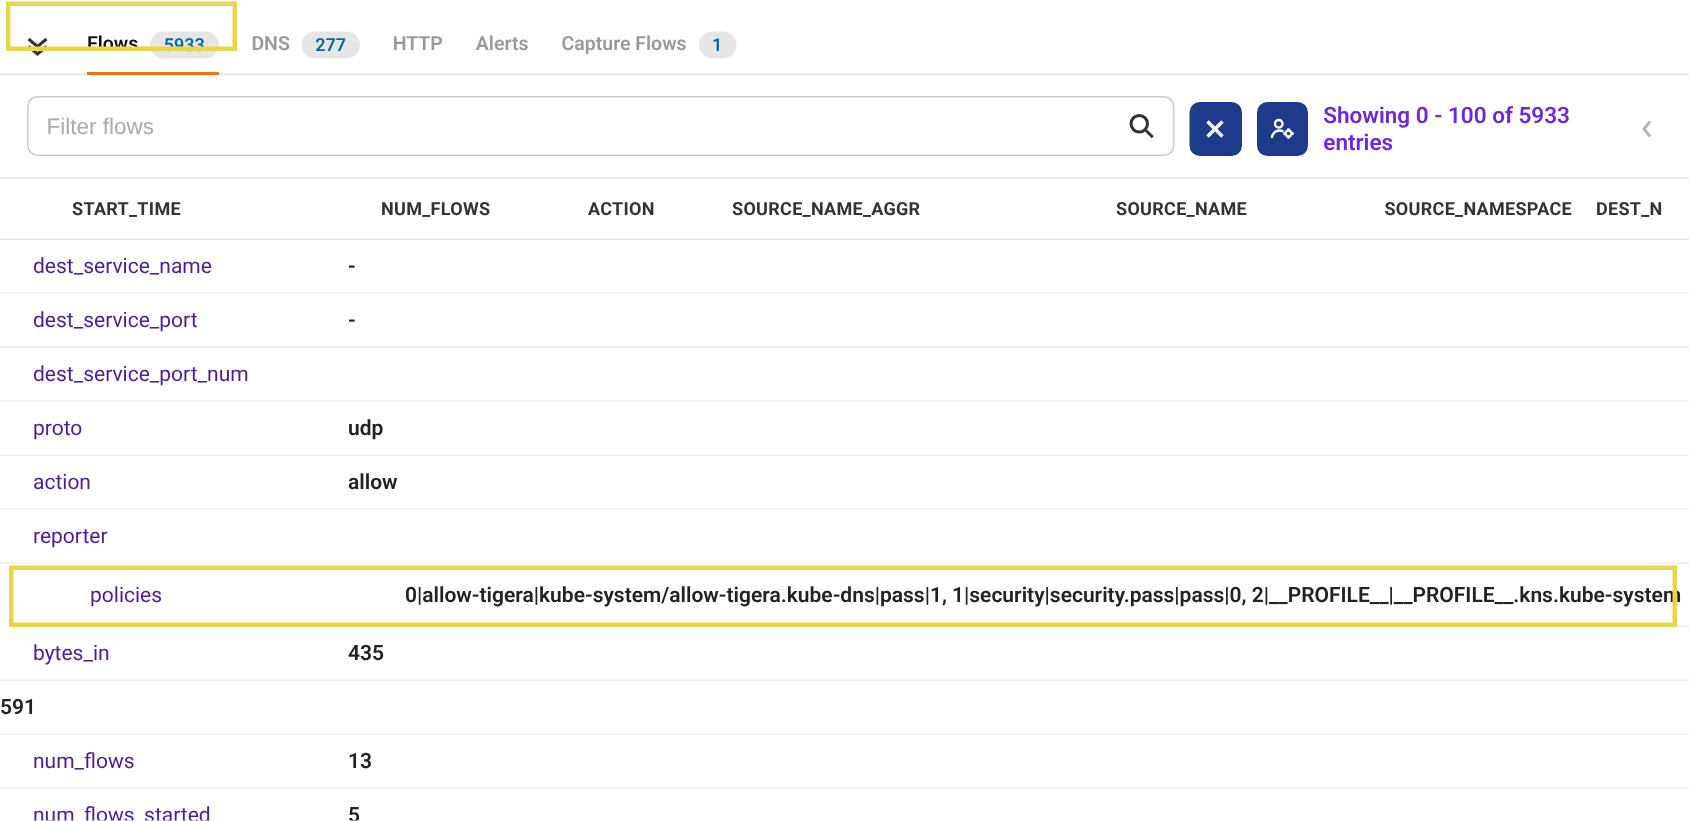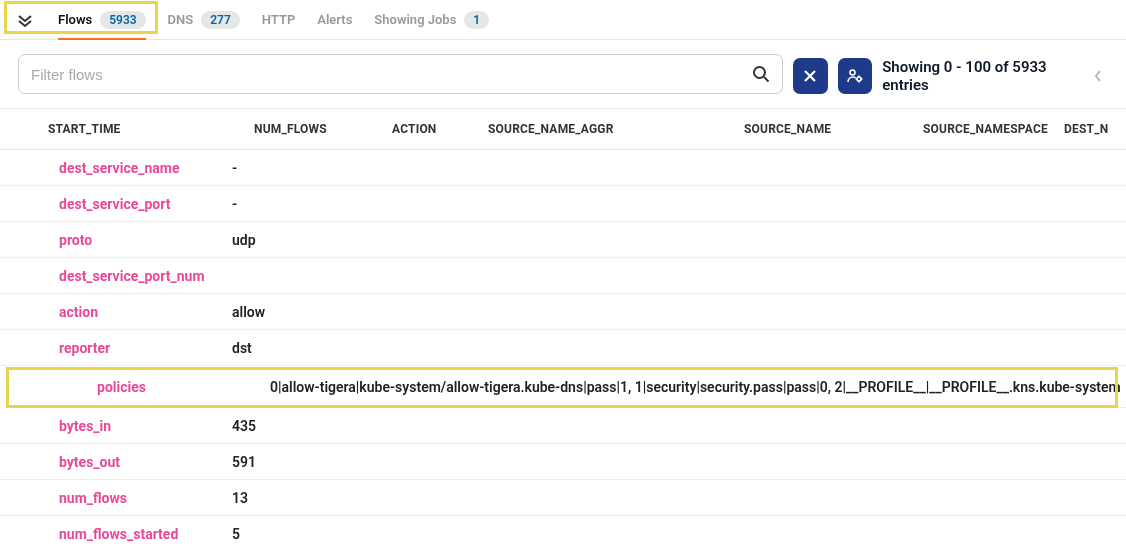--- a/index.html
+++ b/index.html
@@ -62,21 +62,21 @@
     background: #1e3a8a;
     color: #fff;
     border-radius: 7px;
     display: flex; align-items: center; justify-content: center;
     cursor: pointer;
   }
   .entries-text {
     margin-left: auto;
     font-size: 15px;
     font-weight: 600;
-    color: #0f172a;
+    color: #6d28d9;
     padding-right: 6px;
     display: flex; align-items: center; gap: 6px;
   }
   .table-head {
     display: flex;
     border-top: 1px solid #e5e5e5;
     border-bottom: 1px solid #e5e5e5;
     height: 42px;
     align-items: center;
     font-size: 12px;
@@ -96,37 +96,37 @@
   .detail-row {
     display: flex;
     align-items: center;
     height: 36px;
     border-bottom: 1px solid #eee;
     font-size: 14px;
   }
   .detail-row.highlighted { height: 42px; margin-left: 38px; }
   .detail-label {
     width: 232px;
-    padding-left: 59px;
-    color: #ec4899;
-    font-weight: 700;
+    padding-left: 22px;
+    color: #4c1d95;
+    font-weight: 400;
   }
   .detail-value {
     color: #222;
     font-weight: 600;
     white-space: nowrap;
     overflow: hidden;
     flex: 1;
   }
   svg { display: block; }
 </style>
 </head>
 <body>
 
-<div class="tabbar" style="position:relative;">
+<div class="tabbar" style="position:relative;margin-top:10px;">
   <div class="chevron-btn">
     <svg width="16" height="16" viewBox="0 0 16 16" fill="none" stroke="#333" stroke-width="2">
       <polyline points="2,4 8,9 14,4"></polyline>
       <polyline points="2,9 8,14 14,9"></polyline>
     </svg>
   </div>
   <div class="tab active underline">
     <span>Flows</span>
     <span class="badge">5933</span>
   </div>
@@ -134,21 +134,21 @@
     <span>DNS</span>
     <span class="badge">277</span>
   </div>
   <div class="tab">
     <span>HTTP</span>
   </div>
   <div class="tab">
     <span>Alerts</span>
   </div>
   <div class="tab">
-    <span>Showing Jobs</span>
+    <span>Capture Flows</span>
     <span class="badge">1</span>
   </div>
 </div>
 
 <div class="highlight-rect" style="left:4px; top:1px; width:154px; height:33px;"></div>
 
 <div class="toolbar">
   <div class="search-wrap">
     <input type="text" placeholder="Filter flows" style="">
     <span>
@@ -199,45 +199,43 @@
 <div style="position:relative;">
   <div class="detail-row">
     <div class="detail-label">dest_service_name</div>
     <div class="detail-value">-</div>
   </div>
   <div class="detail-row">
     <div class="detail-label">dest_service_port</div>
     <div class="detail-value">-</div>
   </div>
   <div class="detail-row">
+    <div class="detail-label">dest_service_port_num</div>
+    <div class="detail-value"></div>
+  </div>
+  <div class="detail-row">
     <div class="detail-label">proto</div>
     <div class="detail-value">udp</div>
   </div>
   <div class="detail-row">
-    <div class="detail-label">dest_service_port_num</div>
-    <div class="detail-value"></div>
-  </div>
-  <div class="detail-row">
     <div class="detail-label">action</div>
     <div class="detail-value">allow</div>
   </div>
   <div class="detail-row">
     <div class="detail-label">reporter</div>
-    <div class="detail-value">dst</div>
   </div>
   <div class="detail-row highlighted">
     <div class="detail-label">policies</div>
     <div class="detail-value">0|allow-tigera|kube-system/allow-tigera.kube-dns|pass|1, 1|security|security.pass|pass|0, 2|__PROFILE__|__PROFILE__.kns.kube-system</div>
   </div>
   <div class="detail-row">
     <div class="detail-label">bytes_in</div>
     <div class="detail-value">435</div>
   </div>
   <div class="detail-row">
-    <div class="detail-label">bytes_out</div>
     <div class="detail-value">591</div>
   </div>
   <div class="detail-row">
     <div class="detail-label">num_flows</div>
     <div class="detail-value">13</div>
   </div>
   <div class="detail-row">
     <div class="detail-label">num_flows_started</div>
     <div class="detail-value">5</div>
   </div>

